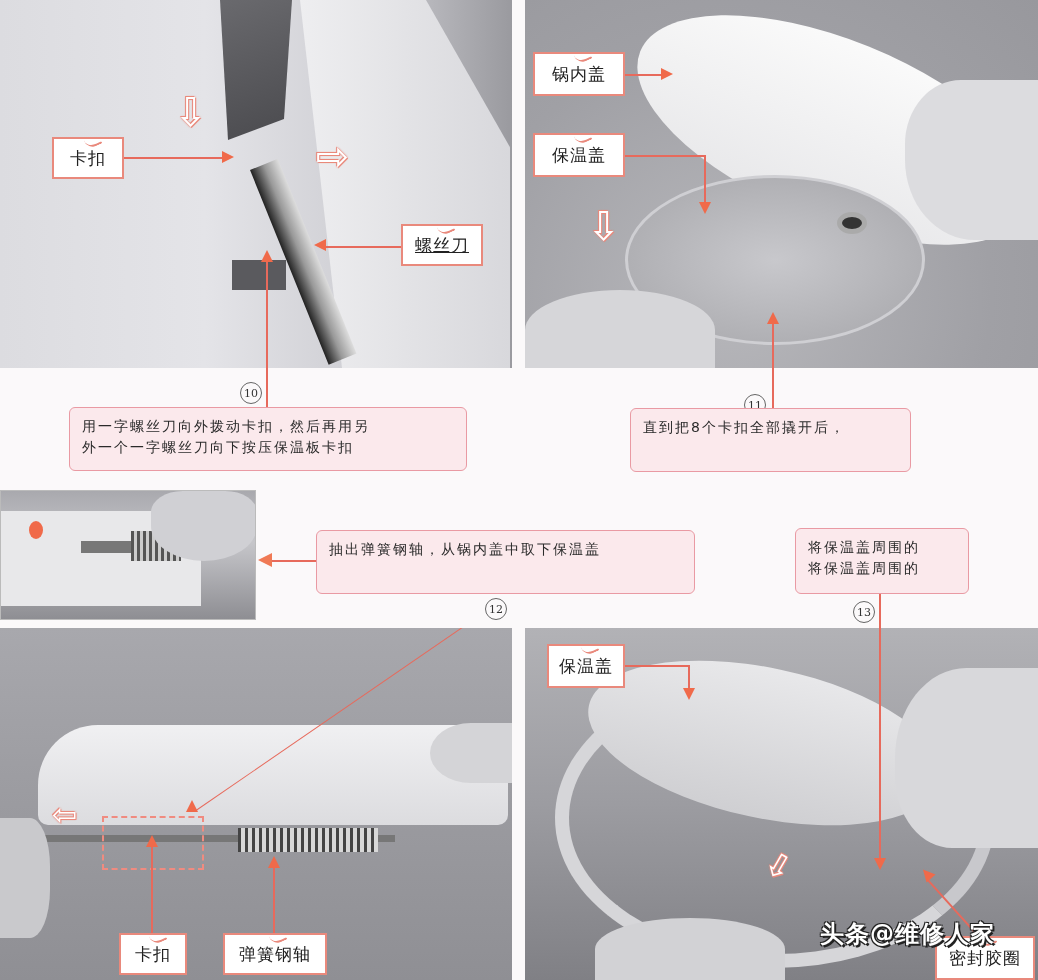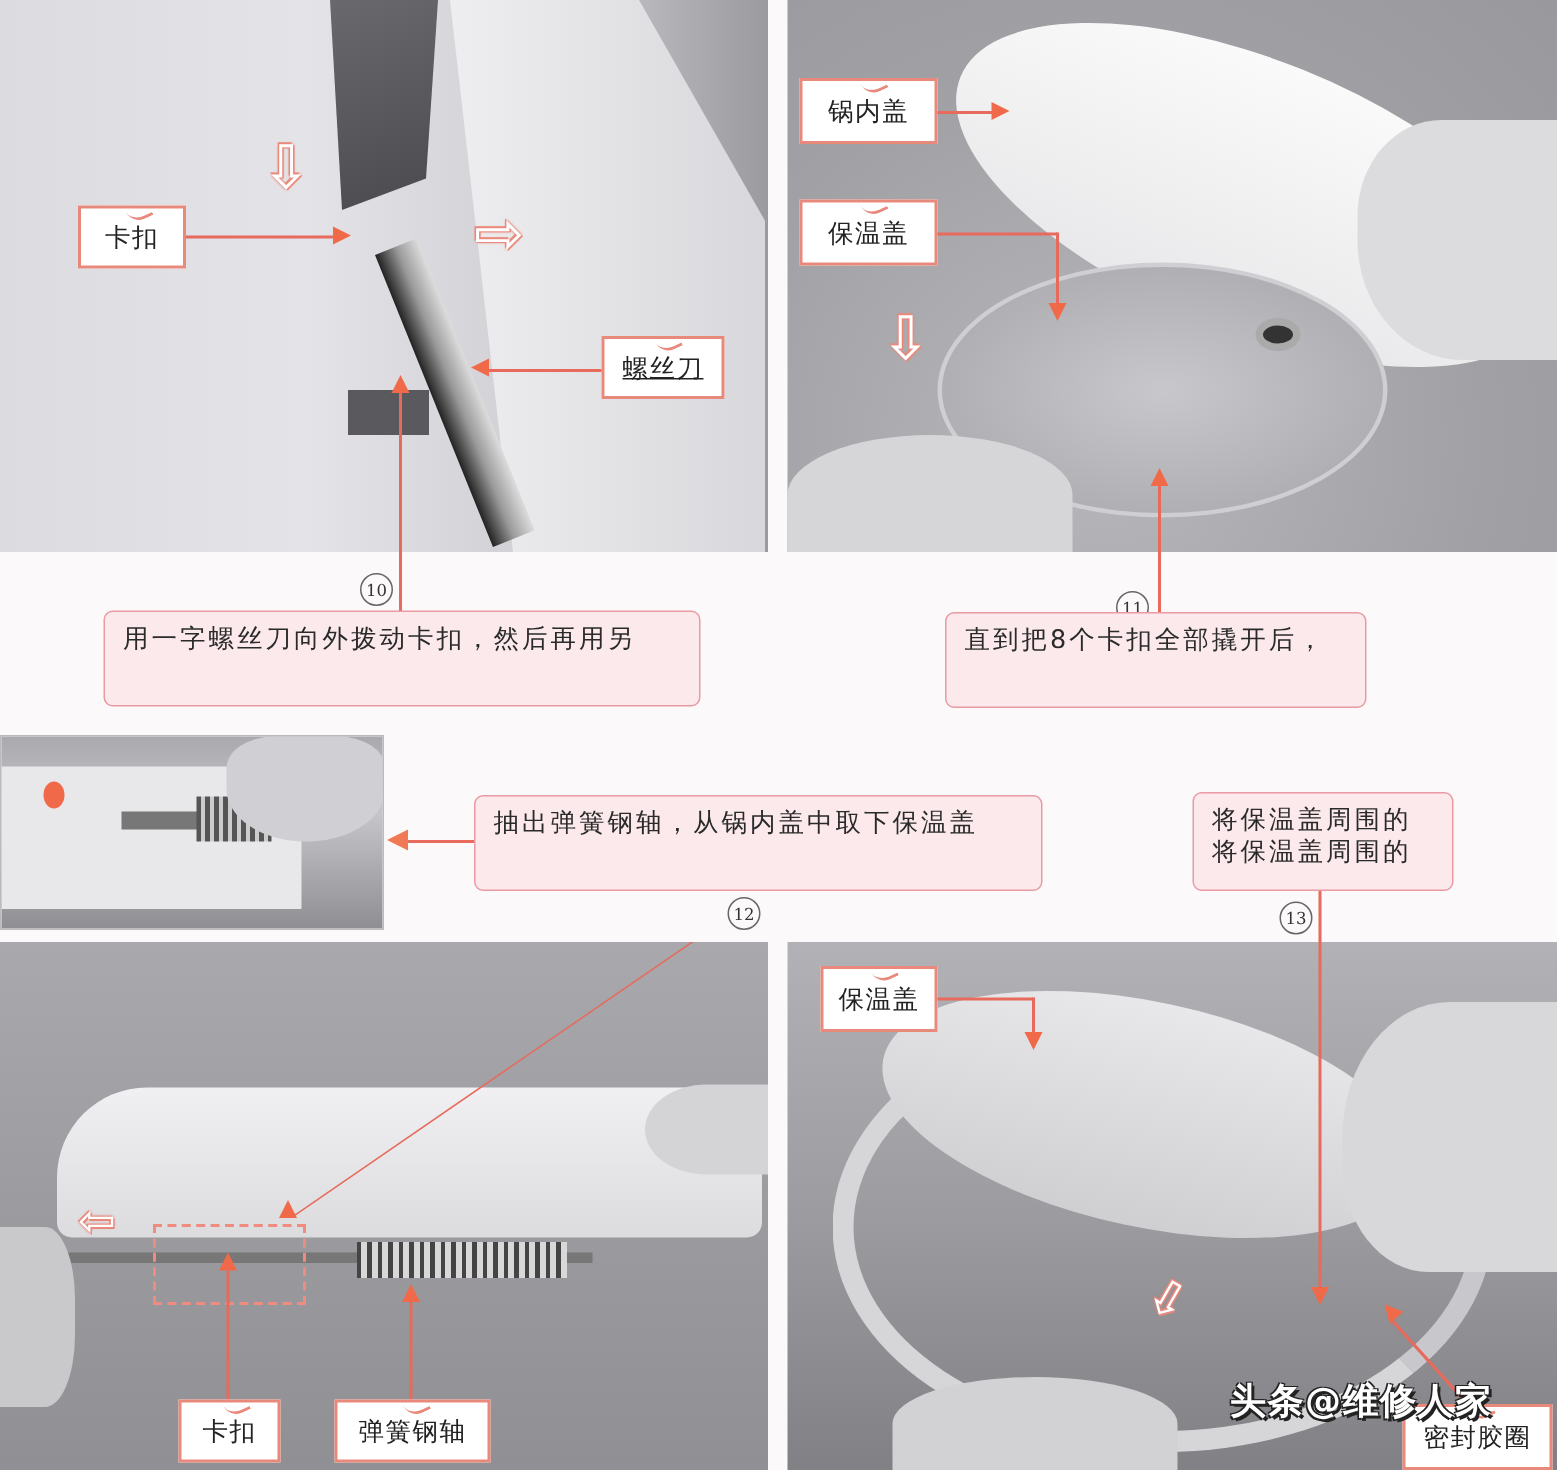--- a/index.html
+++ b/index.html
@@ -44,21 +44,21 @@
   .dir-arrow { position: absolute; color: #fff; font-size: 40px; line-height: 1;
                text-shadow: 0 0 2px #e9897c, 0 0 2px #e9897c, 1px 1px 0 #e9897c, -1px -1px 0 #e9897c; }
 
   
   .step-num { position: absolute; width: 22px; height: 22px; border: 1px solid #666; border-radius: 50%;
               font-size: 11px; display: flex; align-items: center; justify-content: center;
               color: #333; background: #fbf9fa; font-family: "DejaVu Serif", serif; }
 
   
   .desc { position: absolute; background: #fbe9ec; border: 1.5px solid #e99aa3; border-radius: 6px;
-          font-size: 17px; line-height: 21px; color: #2a2a2a; padding: 8px 12px; letter-spacing: 2px; }
+          font-size: 14px; line-height: 21px; color: #2a2a2a; padding: 8px 12px; letter-spacing: 2px; }
 
   .watermark { position: absolute; left: 820px; top: 918px; font-size: 24px; color: #fff; font-weight: bold;
                text-shadow: 2px 2px 0 #222, -1px -1px 0 #222, 1px -1px 0 #222, -1px 1px 0 #222; letter-spacing: 1px; }
 </style>
 </head>
 <body>
 
 <div class="panel" id="p10">
   <div class="shape" style="left:212px;top:0;width:80px;height:140px;background:linear-gradient(160deg,#6a6a6e,#4a4a4e);clip-path:polygon(10% 0,100% 0,90% 85%,20% 100%);"></div>
   <div class="shape" style="left:300px;top:0;width:210px;height:368px;background:linear-gradient(90deg,#eeeef0,#d8d8dc);clip-path:polygon(0 0,60% 0,100% 40%,100% 100%,20% 100%);"></div>
@@ -81,20 +81,21 @@
   <div class="arrow-l" style="left:314px;top:239px;border-right-width:12px;border-top-width:6px;border-bottom-width:6px;border-right-color:#f06a4a;"></div>
 
   <div class="arrow-u" style="left:261px;top:250px;"></div>
   <div class="line" style="left:266px;top:262px;width:1.5px;height:106px;"></div>
 </div>
 
 <div class="line" style="left:266px;top:368px;width:1.5px;height:40px;"></div>
 <div class="step-num" style="left:240px;top:382px;">10</div>
 <div class="desc" style="left:69px;top:407px;width:398px;height:64px;">
   <div>用一字螺丝刀向外拨动卡扣，然后再用另</div>
+  <div>外一个一字螺丝刀向下按压保温板卡扣</div>
 </div>
 
 <div class="panel" id="p11">
   <div class="shape" style="left:100px;top:-40px;width:420px;height:180px;background:linear-gradient(180deg,#fafafa,#e8e8ea);border-radius:50%;transform:rotate(22deg);transform-origin:center;top:40px;"></div>
   <div class="shape" style="left:100px;top:175px;width:300px;height:170px;background:radial-gradient(ellipse,#c8c8cc 0%,#b0b0b4 70%,#d4d4d8 100%);border-radius:50%;border:3px solid #cfcfd3;"></div>
   <div class="shape" style="left:312px;top:212px;width:30px;height:22px;background:#333;border-radius:50%;border:5px solid #aaa;"></div>
   <div class="shape" style="left:380px;top:80px;width:140px;height:160px;background:#dcdcdf;border-radius:40% 0 0 50%;"></div>
   <div class="shape" style="left:0;top:290px;width:190px;height:80px;background:#d6d6d9;border-radius:50% 50% 0 0;"></div>
 
   <span class="dir-arrow" style="left:62px;top:206px;">⇩</span>

